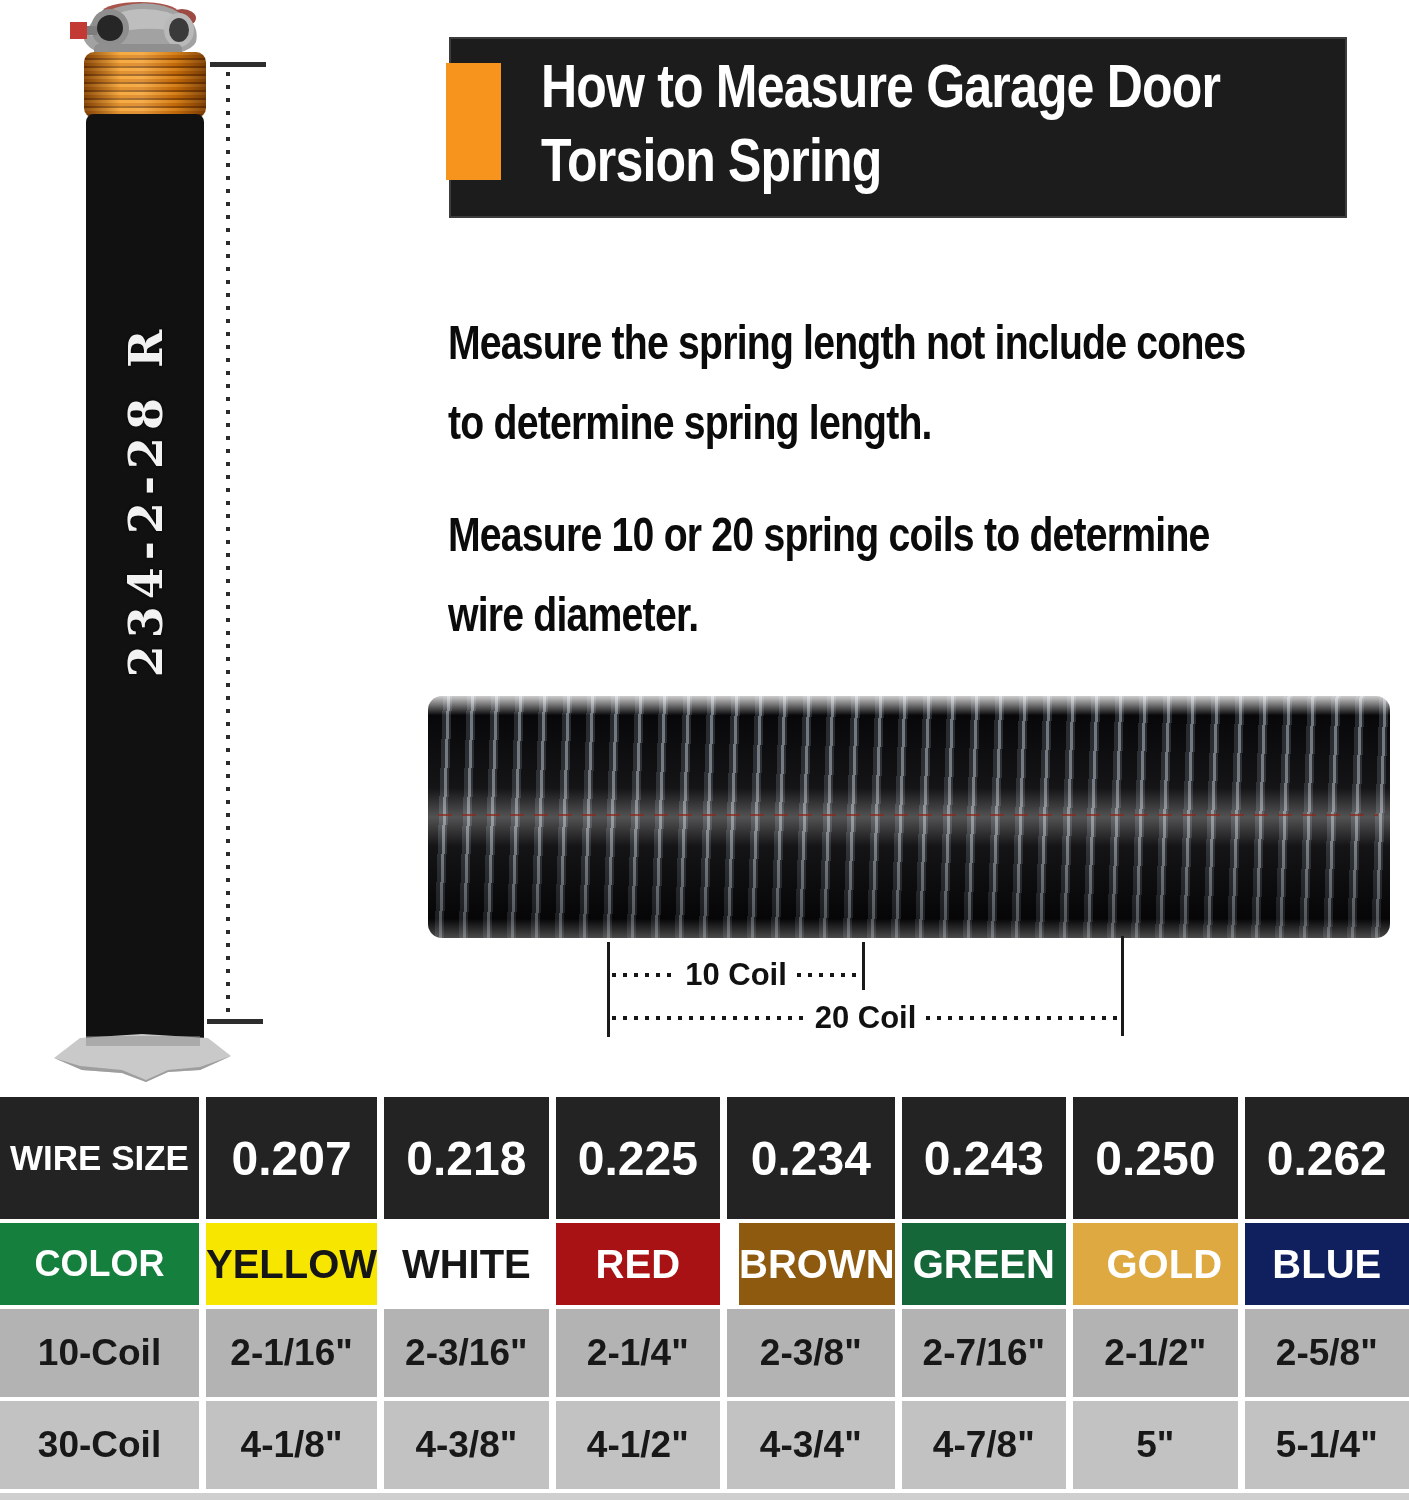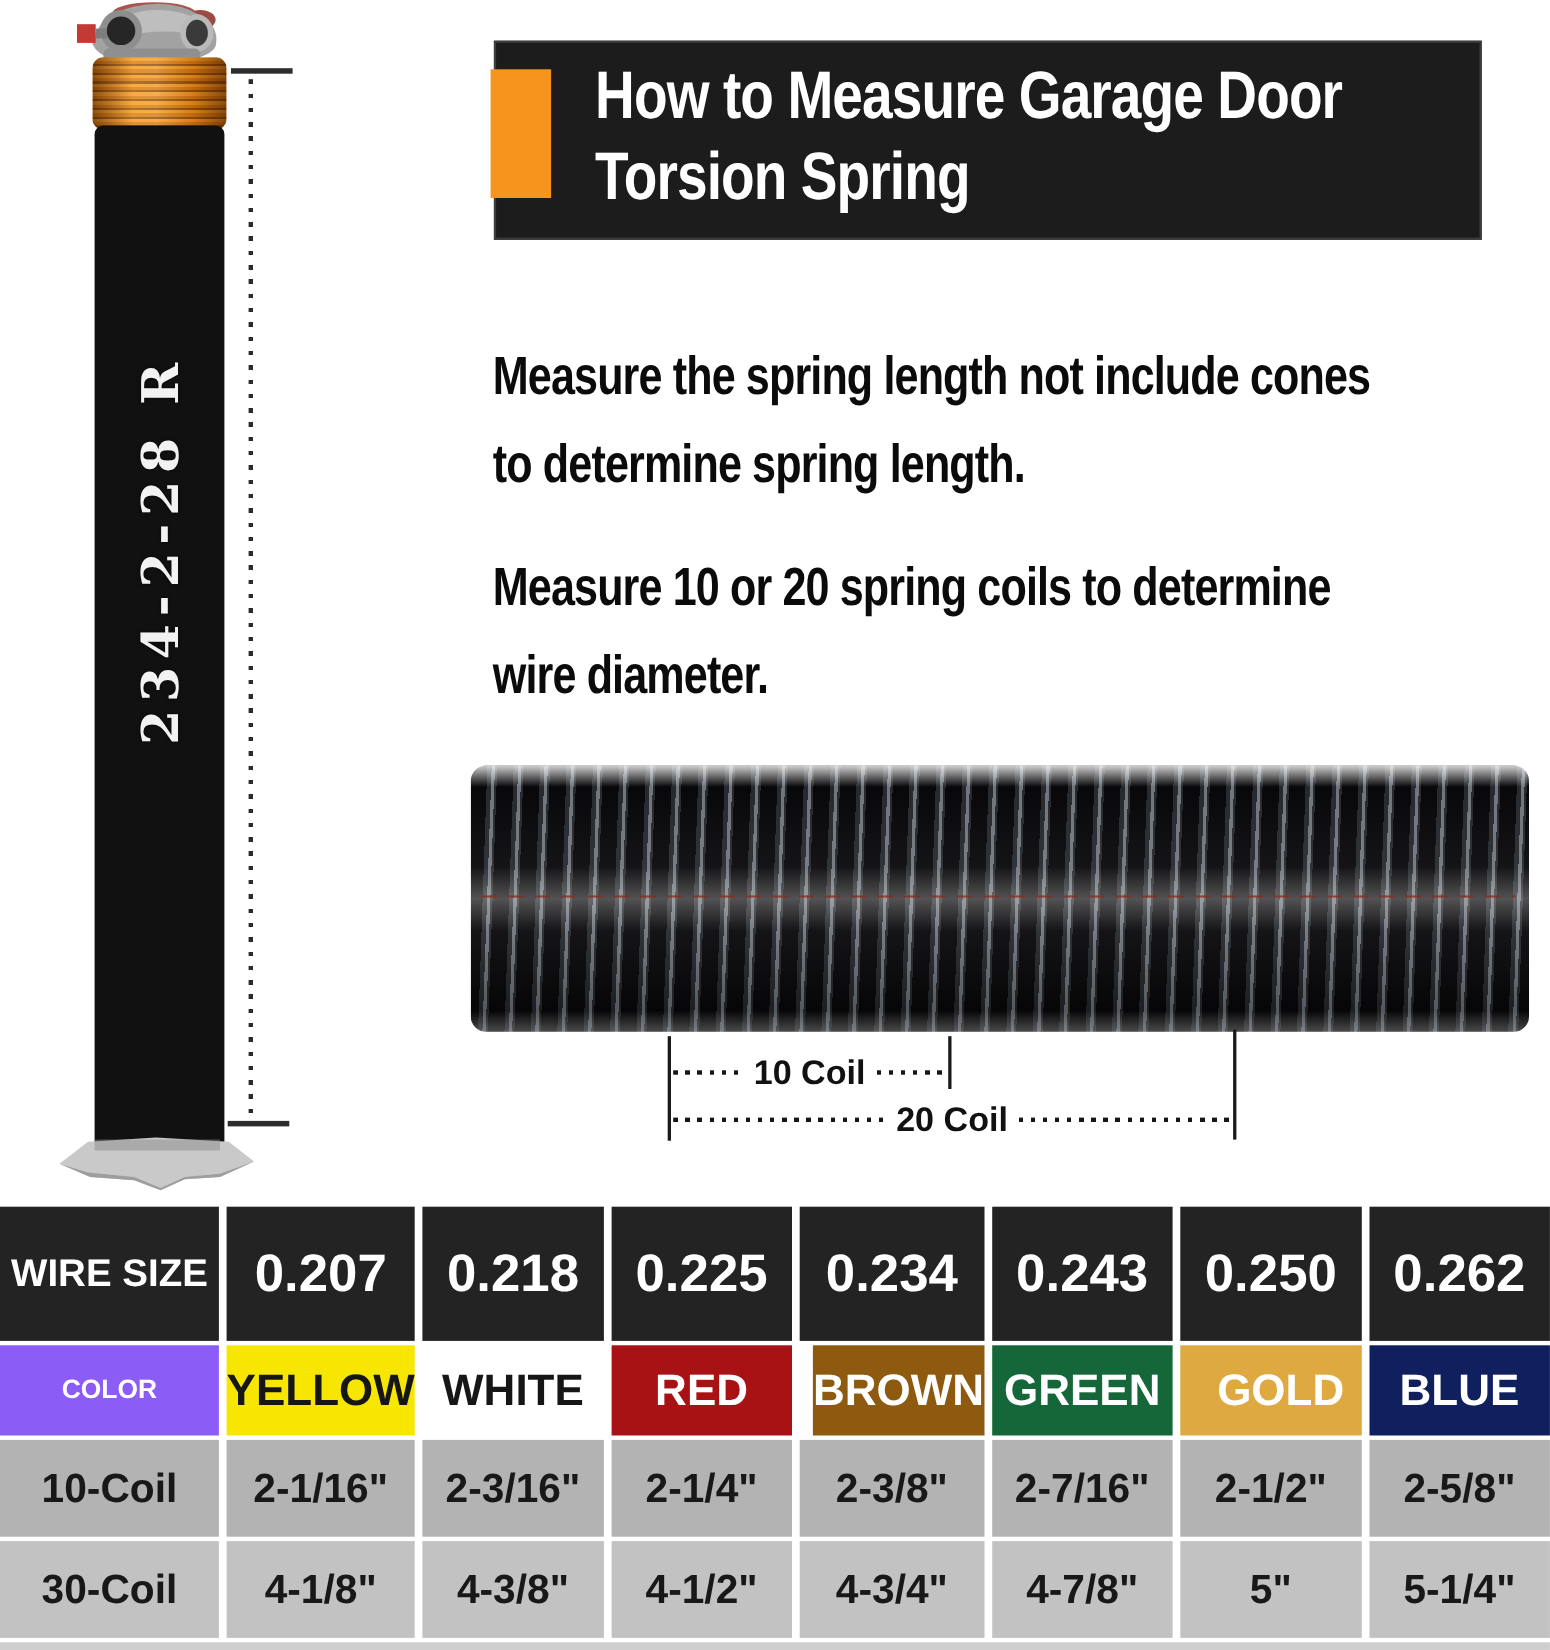--- a/index.html
+++ b/index.html
@@ -63,21 +63,21 @@
   .dots{flex:1;height:4px;background:repeating-linear-gradient(90deg,#161616 0 4px,transparent 4px 11px);}
   .measure-label{padding:0 10px;font-size:31px;font-weight:bold;color:#111;white-space:nowrap;}
 
   
   .spec-table{position:absolute;left:0;top:1097px;width:1409px;display:grid;
     grid-template-columns:199px repeat(7,1fr);grid-template-rows:122px 82px 88px 88px;
     gap:4px 7px;background:#ffffff;}
   .cell{display:flex;align-items:center;justify-content:center;font-weight:bold;}
   .head-row{background:#232323;color:#ffffff;font-size:48px;}
   .row-label{font-size:35px;}
-  .color-label-cell{background:#8b5cf6;color:#ffffff;font-size:24px;}
+  .color-label-cell{background:#15803d;color:#ffffff;font-size:36px;}
   .color-cell{font-size:40px;letter-spacing:0px;}
   .coil10-cell{background:#b3b3b3;color:#181818;font-size:37px;}
   .coil20-cell{background:#c2c2c2;color:#181818;font-size:37px;}
   .table-bottom-strip{position:absolute;left:0;top:1493px;width:1409px;height:7px;background:#cfcfcf;}
 </style>
 </head>
 <body>
 
 <div class="canvas">
 

